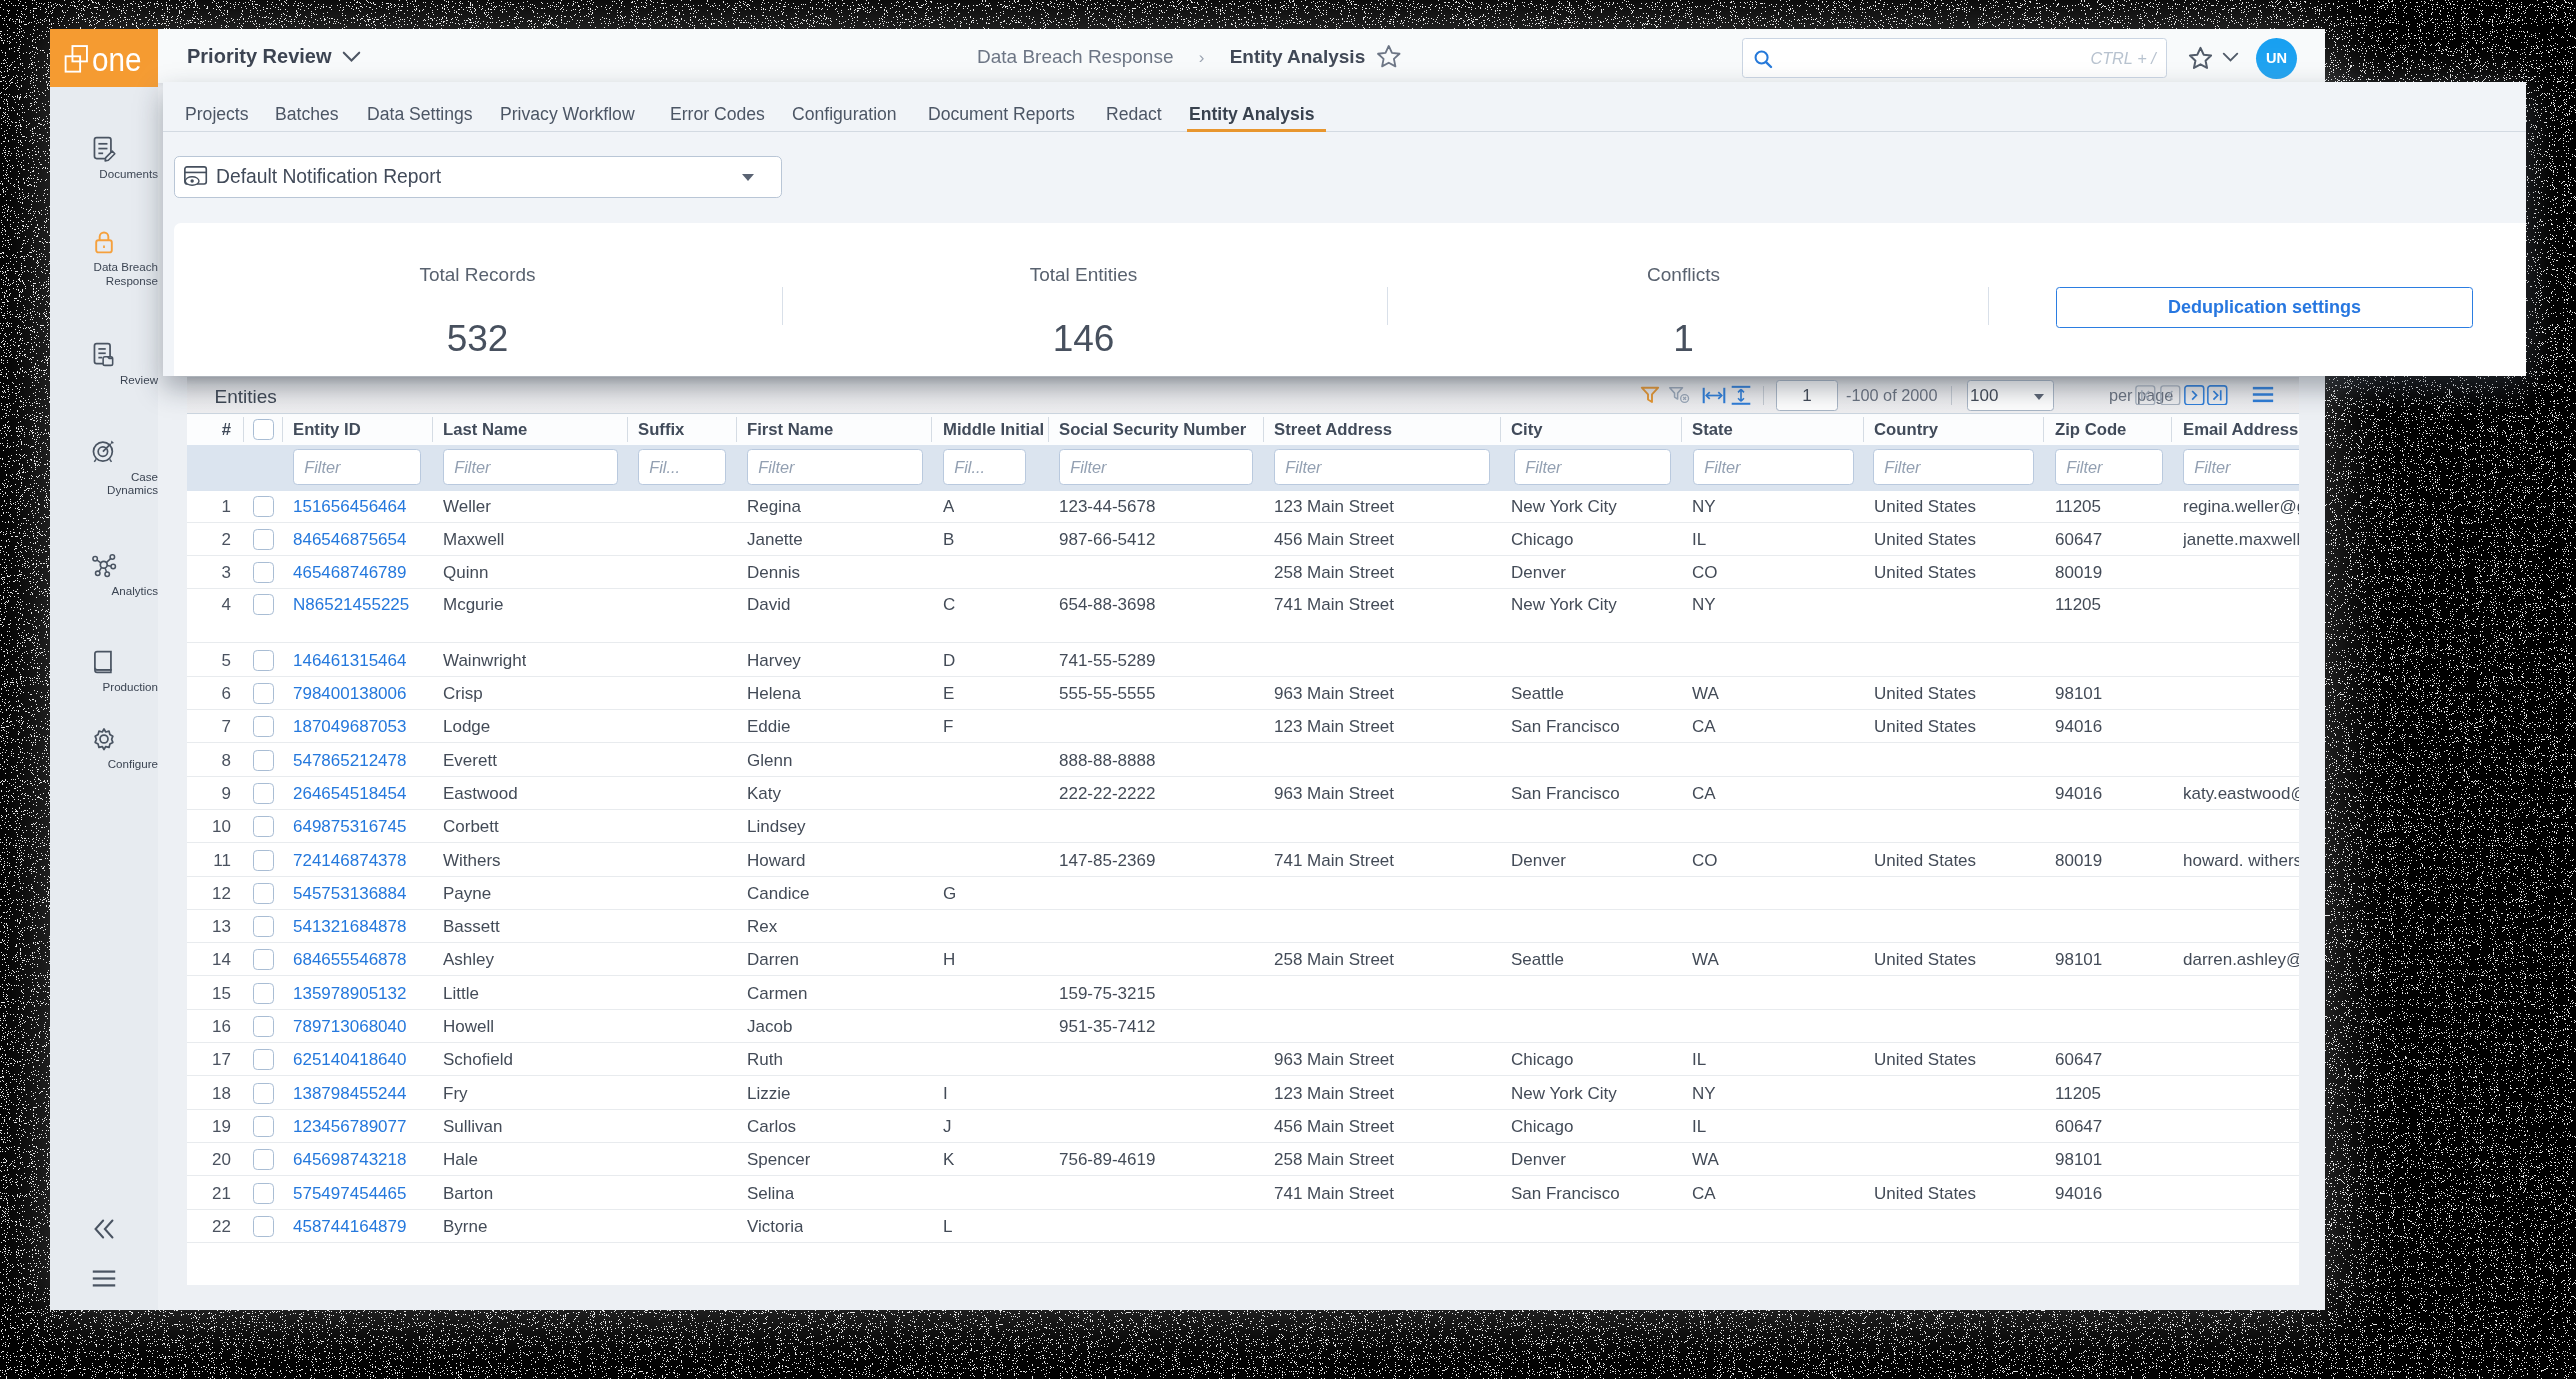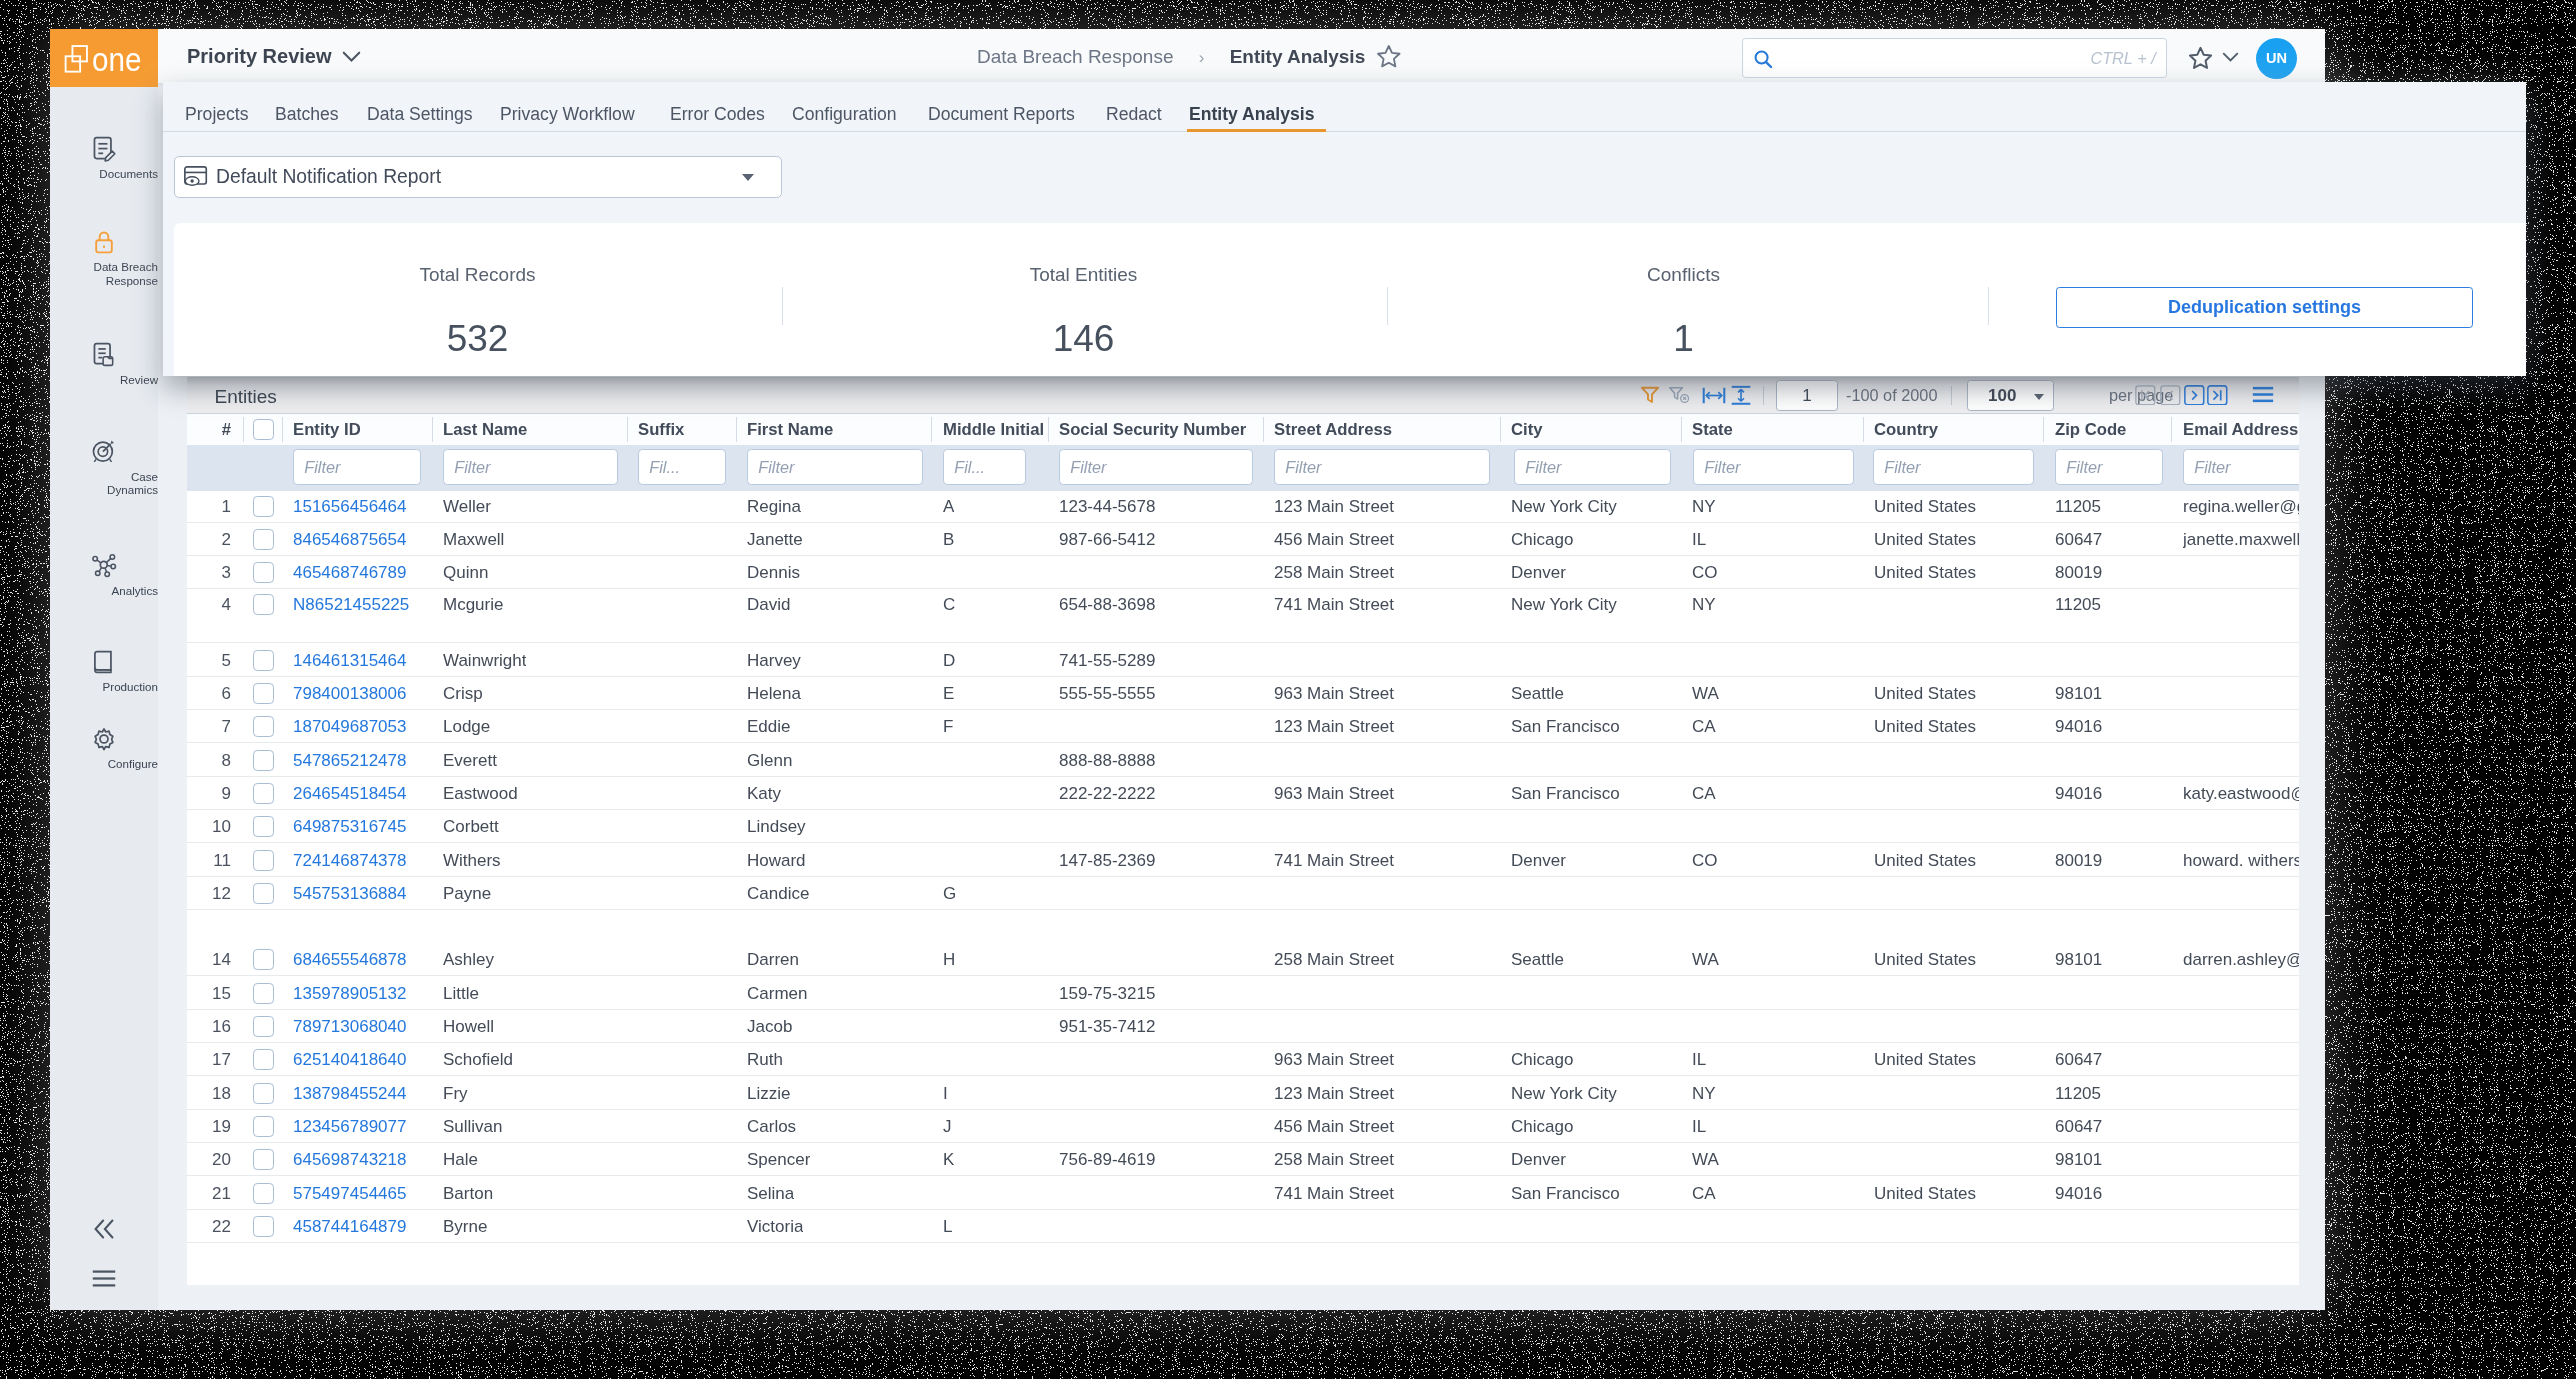--- a/index.html
+++ b/index.html
@@ -49,21 +49,21 @@
 .row .eid{left:106px;color:#2478dd;}
 #tfoot{position:absolute;left:0;top:854px;width:100%;height:53px;background:#fff;border-top:0.9px solid #d8dde3;}
 #allbox{position:absolute;left:27.5px;top:7.7px;width:155px;height:39px;border:0.9px solid #aab7c6;border-radius:3.4px;background:#fff;font-size:17px;color:#3f4754;line-height:38px;padding-left:12px;}
 #allbox .car{position:absolute;right:12px;top:16.3px;border-left:5.2px solid transparent;border-right:5.2px solid transparent;border-top:6.9px solid #5a6373;}
 #exp{position:absolute;left:189px;top:7.7px;height:39px;border:1.3px solid #2b7de1;border-radius:3.4px;background:#fff;}
 #exp .m{display:inline-block;width:131px;text-align:center;color:#2777e0;font-size:17px;font-weight:bold;line-height:37px;}
 #exp .c{display:inline-block;width:39px;text-align:center;border-left:1.3px solid #2b7de1;line-height:37px;vertical-align:top;}
 #total{position:absolute;right:33px;top:0;line-height:53px;font-size:17px;color:#3f4754;}
 .pgbox{position:absolute;left:1589px;top:2.6px;width:62px;height:31px;background:#fff;border:0.9px solid #a9b6c6;border-radius:3.4px;text-align:center;line-height:29px;font-size:17px;color:#3f4754;}
 .ofp{position:absolute;left:1659px;top:0;line-height:36px;font-size:16.3px;color:#68707e;}
-.sel100{position:absolute;left:1780px;top:2.6px;width:87px;height:31px;background:#fff;border:0.9px solid #a9b6c6;border-radius:3.4px;line-height:29px;font-size:17px;color:#3f4754;padding-left:20px;font-weight:bold;}
+.sel100{position:absolute;left:1780px;top:2.6px;width:87px;height:31px;background:#fff;border:0.9px solid #a9b6c6;border-radius:3.4px;line-height:29px;font-size:17px;color:#3f4754;padding-left:2px;}
 .sel100 .car{position:absolute;right:9.4px;top:13px;border-left:5.2px solid transparent;border-right:5.2px solid transparent;border-top:6px solid #5a6373;}
 .pp{position:absolute;left:1878px;top:0;line-height:36px;font-size:16.3px;color:#68707e;margin-left:44px;}
 .pgbtn{position:absolute;top:7.7px;width:20.6px;height:20.6px;border-radius:2.6px;}
 </style></head>
 <body>
 <svg id="noise" width="2576" height="1379" viewBox="0 0 3000 1606">
     <defs>
       <filter id="nf" x="0" y="0" width="100%" height="100%">
         <feTurbulence type="fractalNoise" baseFrequency="0.8" numOctaves="2" seed="11" stitchTiles="stitch"></feTurbulence>
         <feColorMatrix type="luminanceToAlpha"></feColorMatrix>
@@ -419,20 +419,27 @@
         <s style="left:1996px;line-height:33px">howard. withers@</s>
       </div>
 <div class="row" style="top:500px;height:33px">
         <s class="num" style="line-height:33px">12</s>
         <b class="cb" style="top:6.4px"></b>
         <s class="eid" style="line-height:33px">545753136884</s>
         <s style="left:256px;line-height:33px">Payne</s>
         <s style="left:560px;line-height:33px">Candice</s>
         <s style="left:756px;line-height:33px">G</s>
       </div>
+<div class="row" style="top:533px;height:33px">
+        <s class="num" style="line-height:33px">13</s>
+        <b class="cb" style="top:6.4px"></b>
+        <s class="eid" style="line-height:33px">541321684878</s>
+        <s style="left:256px;line-height:33px">Bassett</s>
+        <s style="left:560px;line-height:33px">Rex</s>
+      </div>
 <div class="row" style="top:566px;height:33px">
         <s class="num" style="line-height:33px">14</s>
         <b class="cb" style="top:6.4px"></b>
         <s class="eid" style="line-height:33px">684655546878</s>
         <s style="left:256px;line-height:33px">Ashley</s>
         <s style="left:560px;line-height:33px">Darren</s>
         <s style="left:756px;line-height:33px">H</s>
         <s style="left:1087px;line-height:33px">258 Main Street</s>
         <s style="left:1324px;line-height:33px">Seattle</s>
         <s style="left:1505px;line-height:33px">WA</s>

